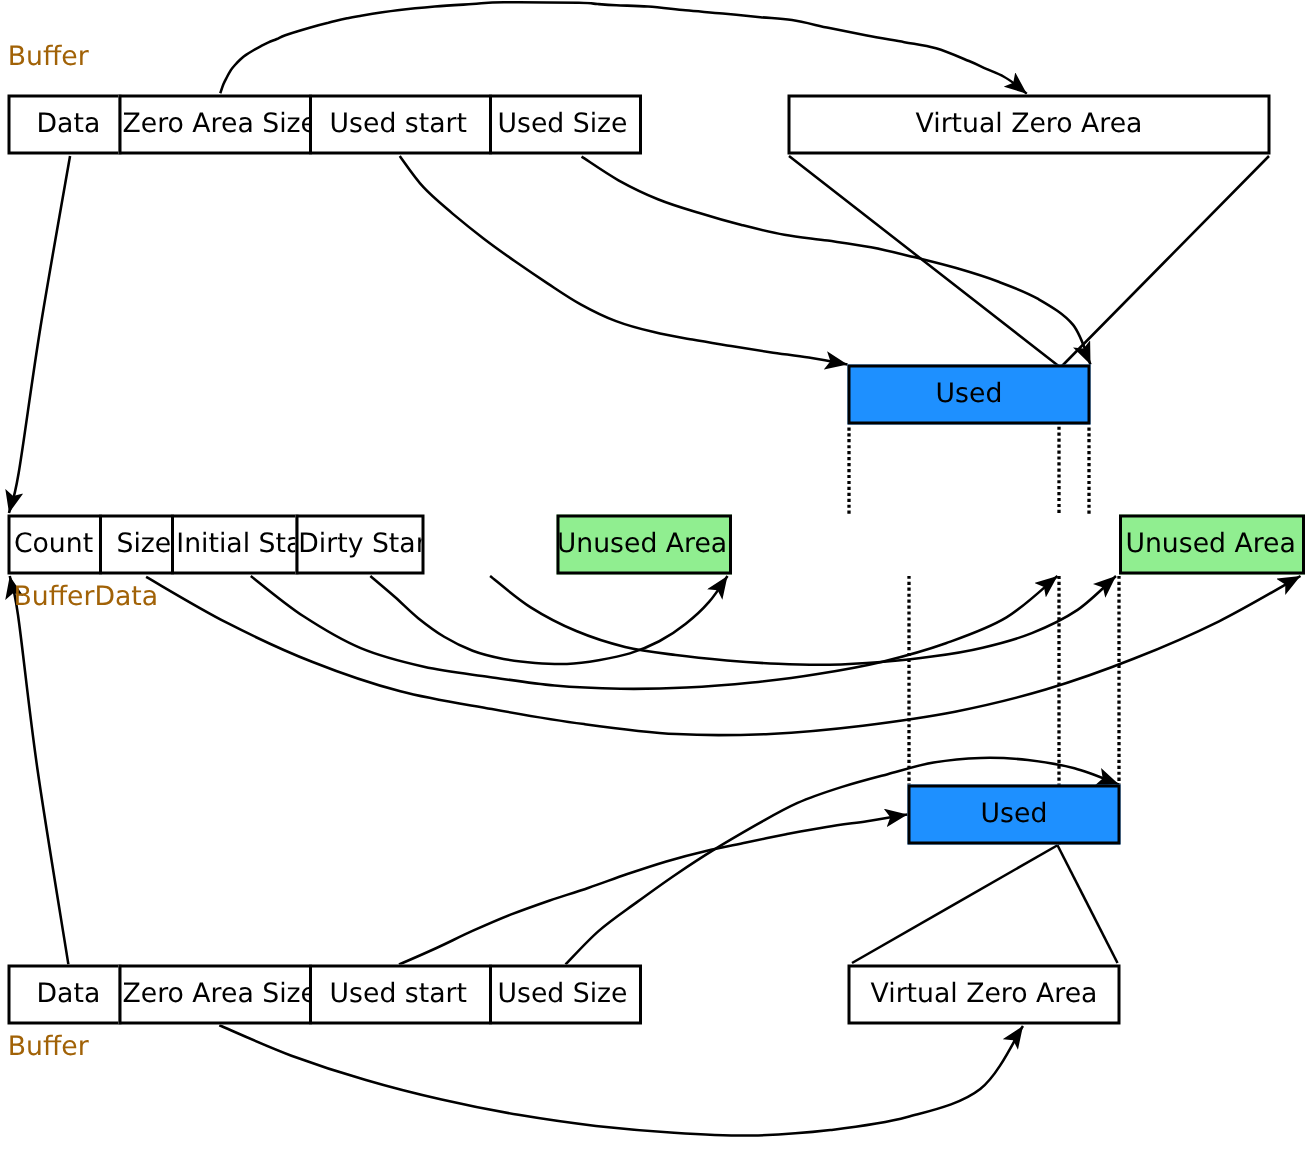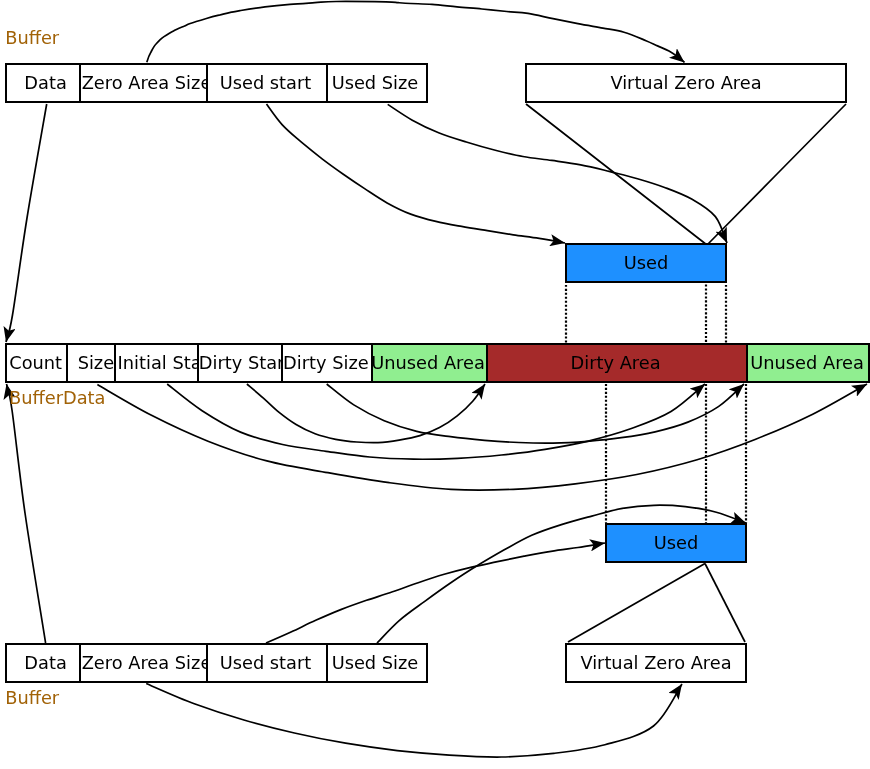--- a/index.html
+++ b/index.html
@@ -74,28 +74,22 @@
     </div>
     <div class="cell" style="left: 66px; top: 343px; width: 50px; height: 40px; background: rgb(255, 255, 255);">
       <span style="left: 9.64219px; top: 8.9px;">Size</span>
     </div>
     <div class="cell" style="left: 114px; top: 343px; width: 85px; height: 40px; background: rgb(255, 255, 255);">
       <span style="left: 1.55156px; top: 8.9px;">Initial Start</span>
     </div>
     <div class="cell" style="left: 197px; top: 343px; width: 86px; height: 40px; background: rgb(255, 255, 255);">
       <span style="left: -0.165625px; top: 8.9px;">Dirty Start</span>
     </div>
-    <div class="cell" style="left: 281px; top: 343px; width: 92px; height: 40px; background: rgb(255, 255, 255);">
-      <span style="left: 0.103125px; top: 8.9px;">Dirty Size</span>
-    </div>
     <div class="cell" style="left: 371px; top: 343px; width: 117px; height: 40px; background: rgb(144, 238, 144);">
       <span style="left: -1.8125px; top: 8.9px;">Unused Area</span>
-    </div>
-    <div class="cell" style="left: 486px; top: 343px; width: 262px; height: 40px; background: rgb(165, 42, 42);">
-      <span style="left: 82.5922px; top: 8.9px;">Dirty Area</span>
     </div>
     <div class="cell" style="left: 746px; top: 343px; width: 124px; height: 40px; background: rgb(144, 238, 144);">
       <span style="left: 2.2875px; top: 8.9px;">Unused Area</span>
     </div>
     <div class="cell" style="left: 5px; top: 643px; width: 76px; height: 40px;">
       <span style="left: 17.3656px; top: 8.9px;">Data</span>
     </div>
     <div class="cell" style="left: 79px; top: 643px; width: 129px; height: 40px;">
       <span style="left: 0.671875px; top: 8.9px;">Zero Area Size</span>
     </div>

